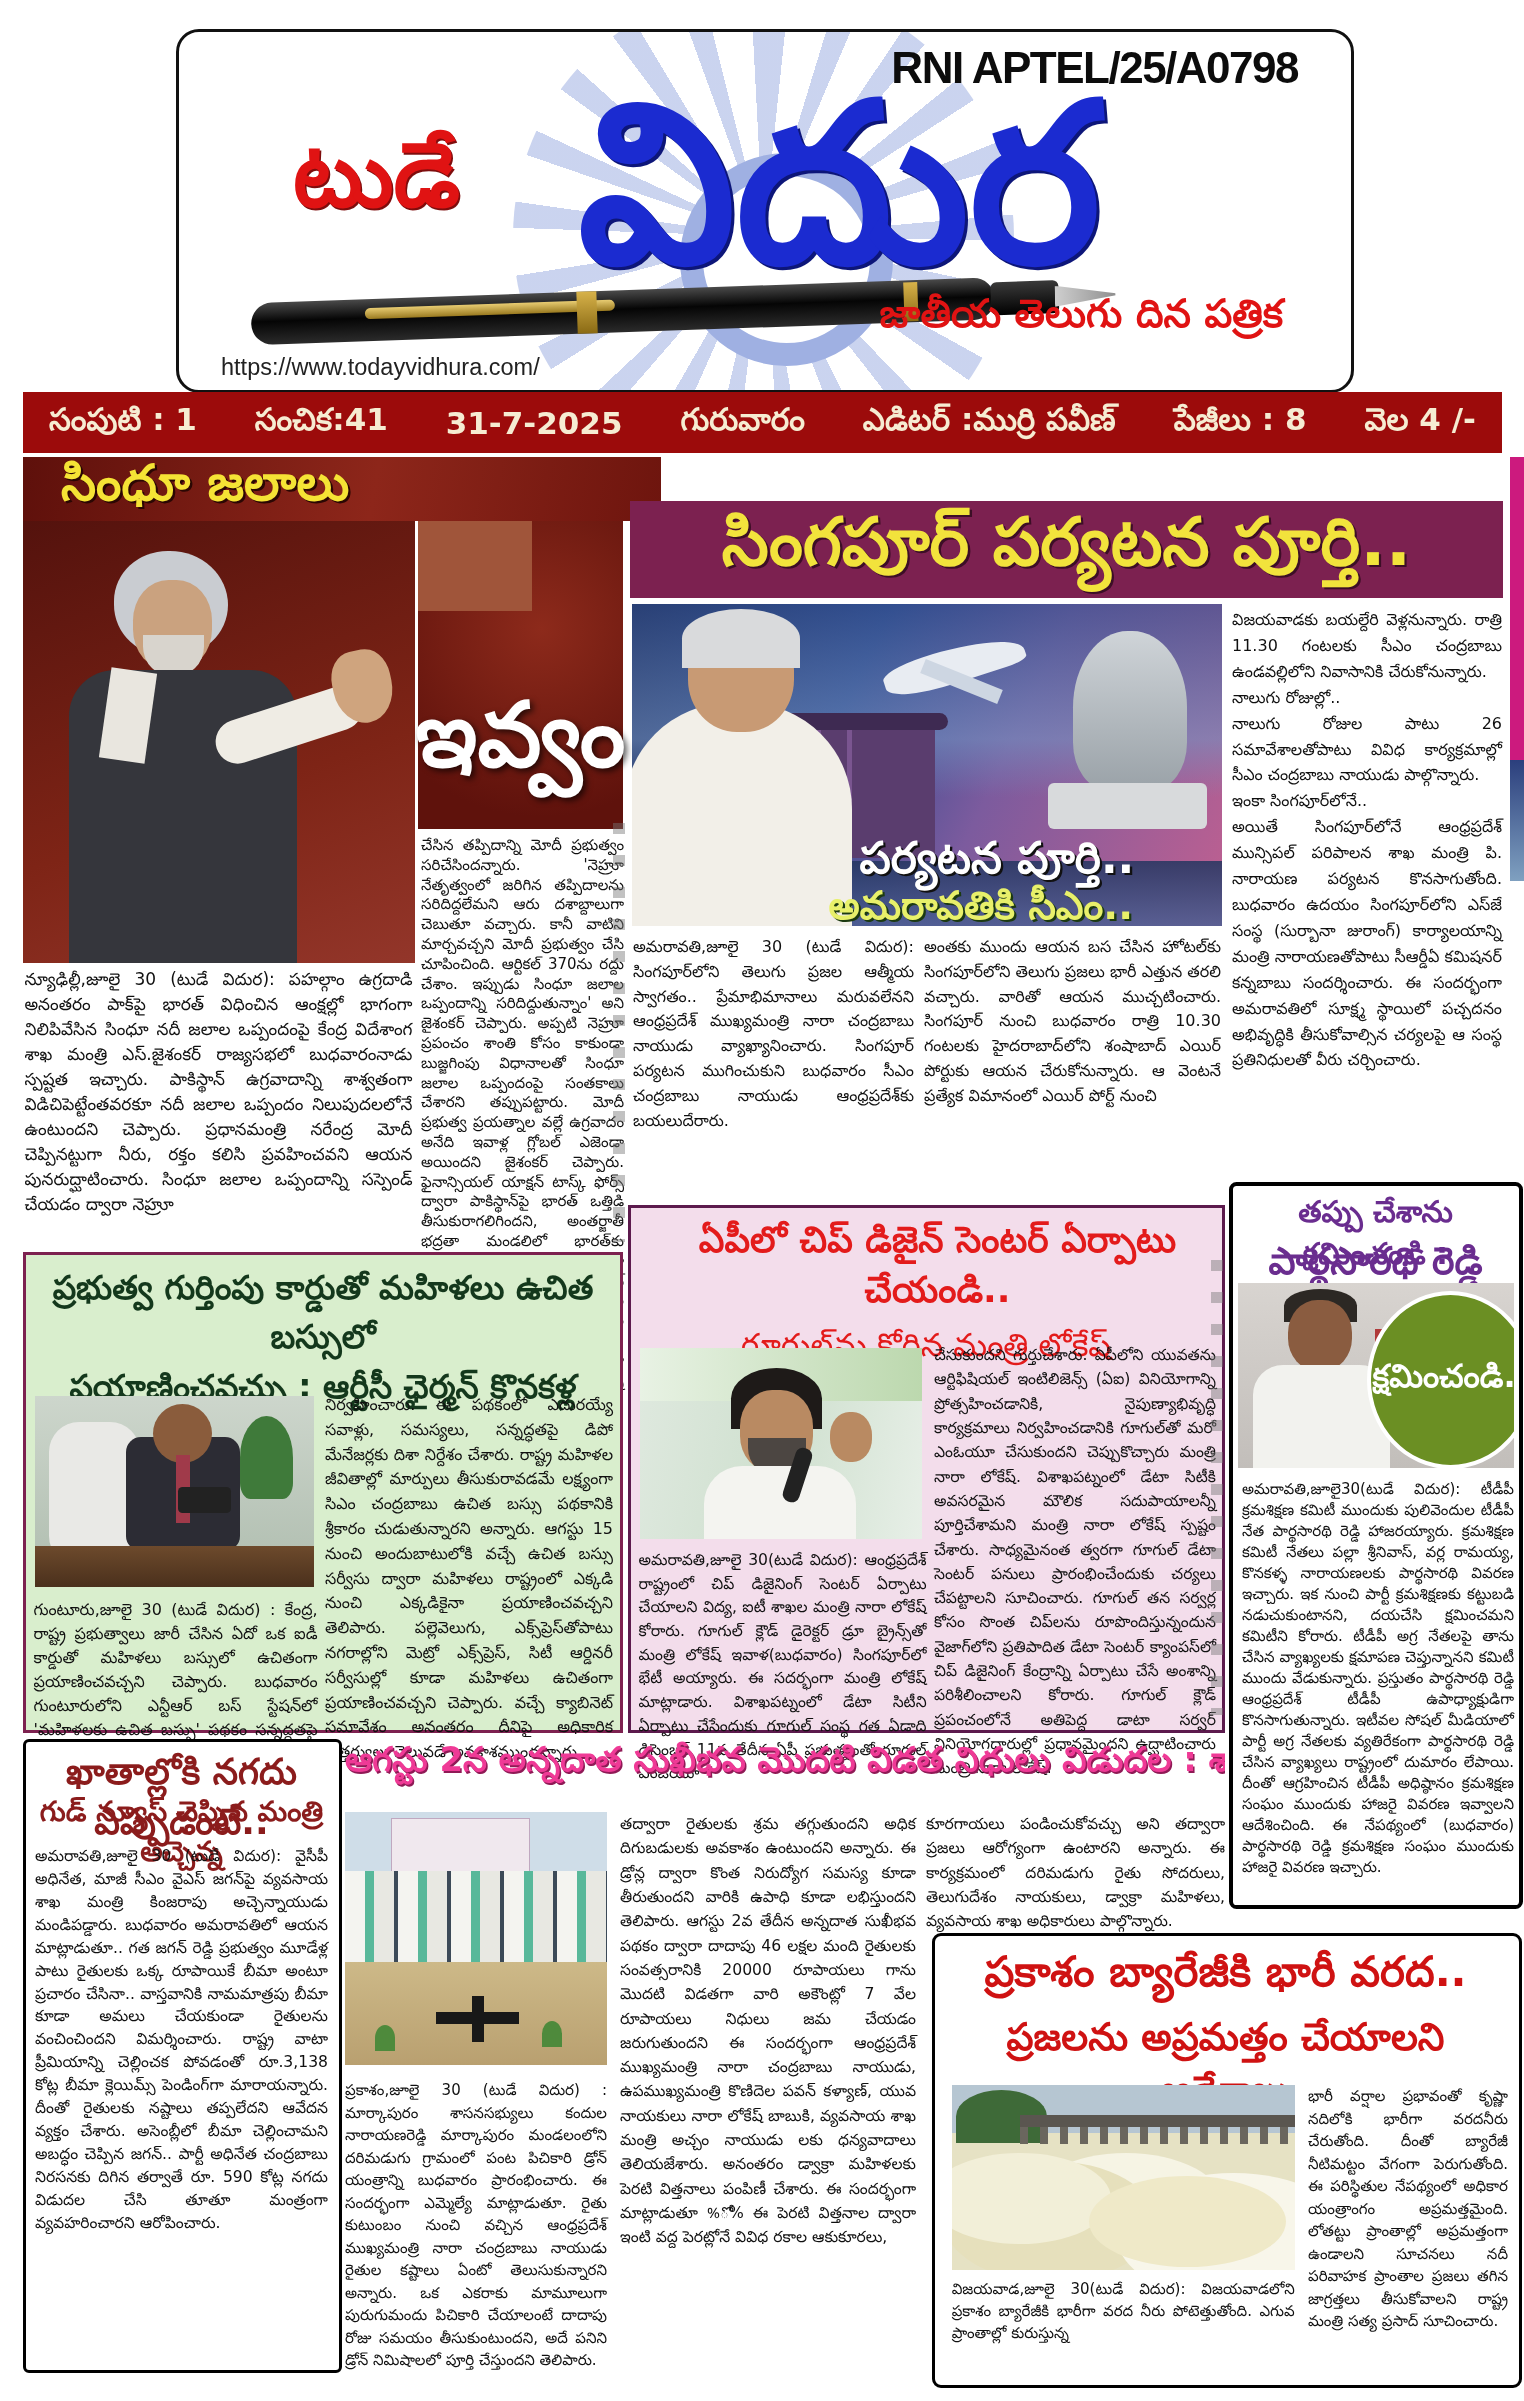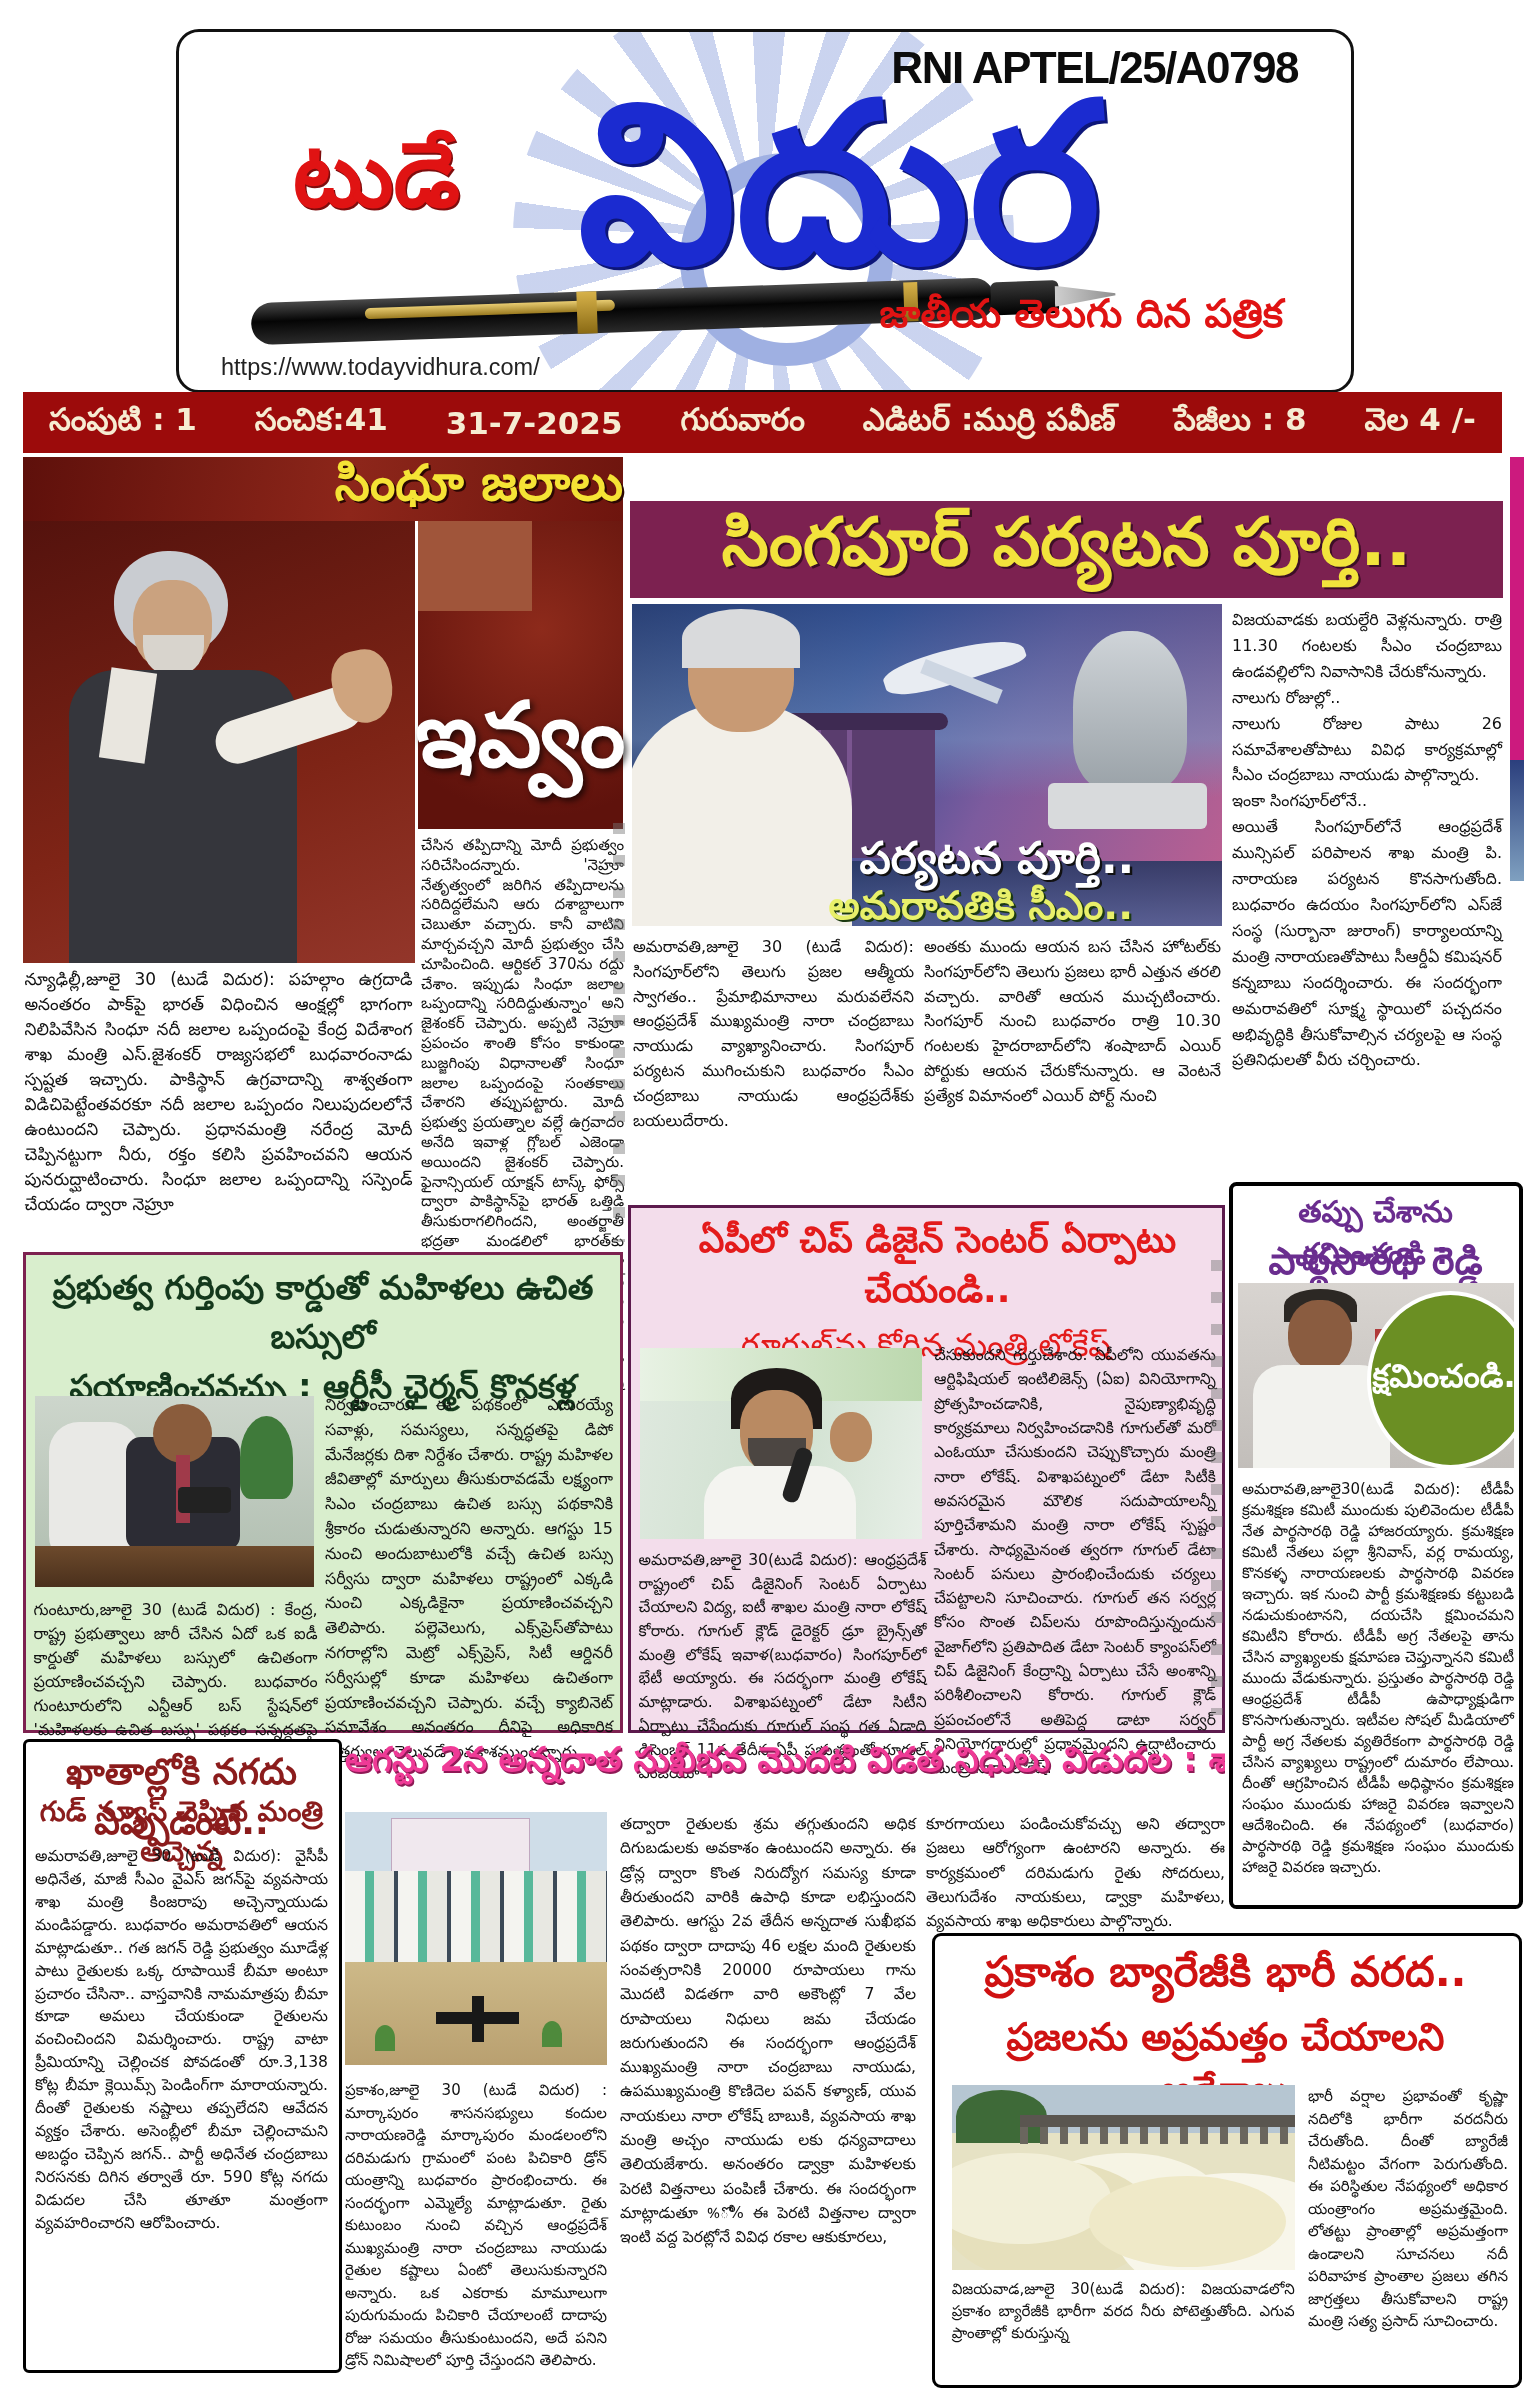--- a/index.html
+++ b/index.html
@@ -35,21 +35,21 @@
   #website{left:42px;top:322px;font-size:23.5px;color:#222;z-index:4;font-family:"Liberation Sans",sans-serif;}
 
   
   #infobar{left:23px;top:392px;width:1479px;height:61px;background:#9c0b0b;z-index:2;
            display:flex;align-items:center;justify-content:space-between;padding:0 26px;box-sizing:border-box;}
   #infobar span{font-size:31px;font-weight:700;color:#f6ecd2;white-space:nowrap;}
 
   
   #a-sindhu{left:23px;top:457px;width:600px;height:791px;}
   #sindhu-banner{left:0;top:0;width:600px;height:64px;background:linear-gradient(100deg,#5e100b,#8d261a 55%,#6e150e);
-                 display:flex;align-items:center;justify-content:flex-end;}
+                 display:flex;align-items:center;justify-content:flex-start;padding-left:38px;}
   #sindhu-banner div{font-size:50px;color:#f5e335;font-weight:800;text-shadow:2.3px 2.3px 0 #2b0703;}
   #sindhu-photo{left:0;top:64px;width:392px;height:442px;background:linear-gradient(160deg,#54120d,#7e241terr 0);background:linear-gradient(160deg,#54120d,#7e2416 60%,#93362a);}
   .js-head{position:absolute;left:91px;top:30px;width:114px;height:106px;border-radius:48% 52% 50% 50%;background:#c9ccd1;}
   .js-face{position:absolute;left:110px;top:59px;width:79px;height:90px;border-radius:45%;background:#caa27f;}
   .js-beard{position:absolute;left:120px;top:114px;width:61px;height:42px;border-radius:0 0 34px 34px;background:#d8d4cd;}
   .js-body{position:absolute;left:46px;top:149px;width:228px;height:293px;border-radius:46px 46px 0 0;background:#35363c;}
   .js-shirt{position:absolute;left:82px;top:149px;width:46px;height:91px;background:#e9e6df;transform:rotate(8deg);}
   .js-arm{position:absolute;left:190px;top:182px;width:152px;height:44px;border-radius:23px;background:#efece4;transform:rotate(-18deg);}
   .js-hand{position:absolute;left:310px;top:129px;width:59px;height:73px;border-radius:40% 40% 50% 50%;background:#cfa47e;transform:rotate(-12deg);}
   #sindhu-ivvam{left:395px;top:64px;width:205px;height:308px;background:radial-gradient(circle at 60% 35%,#8d2a1b,#5f120c 80%);

